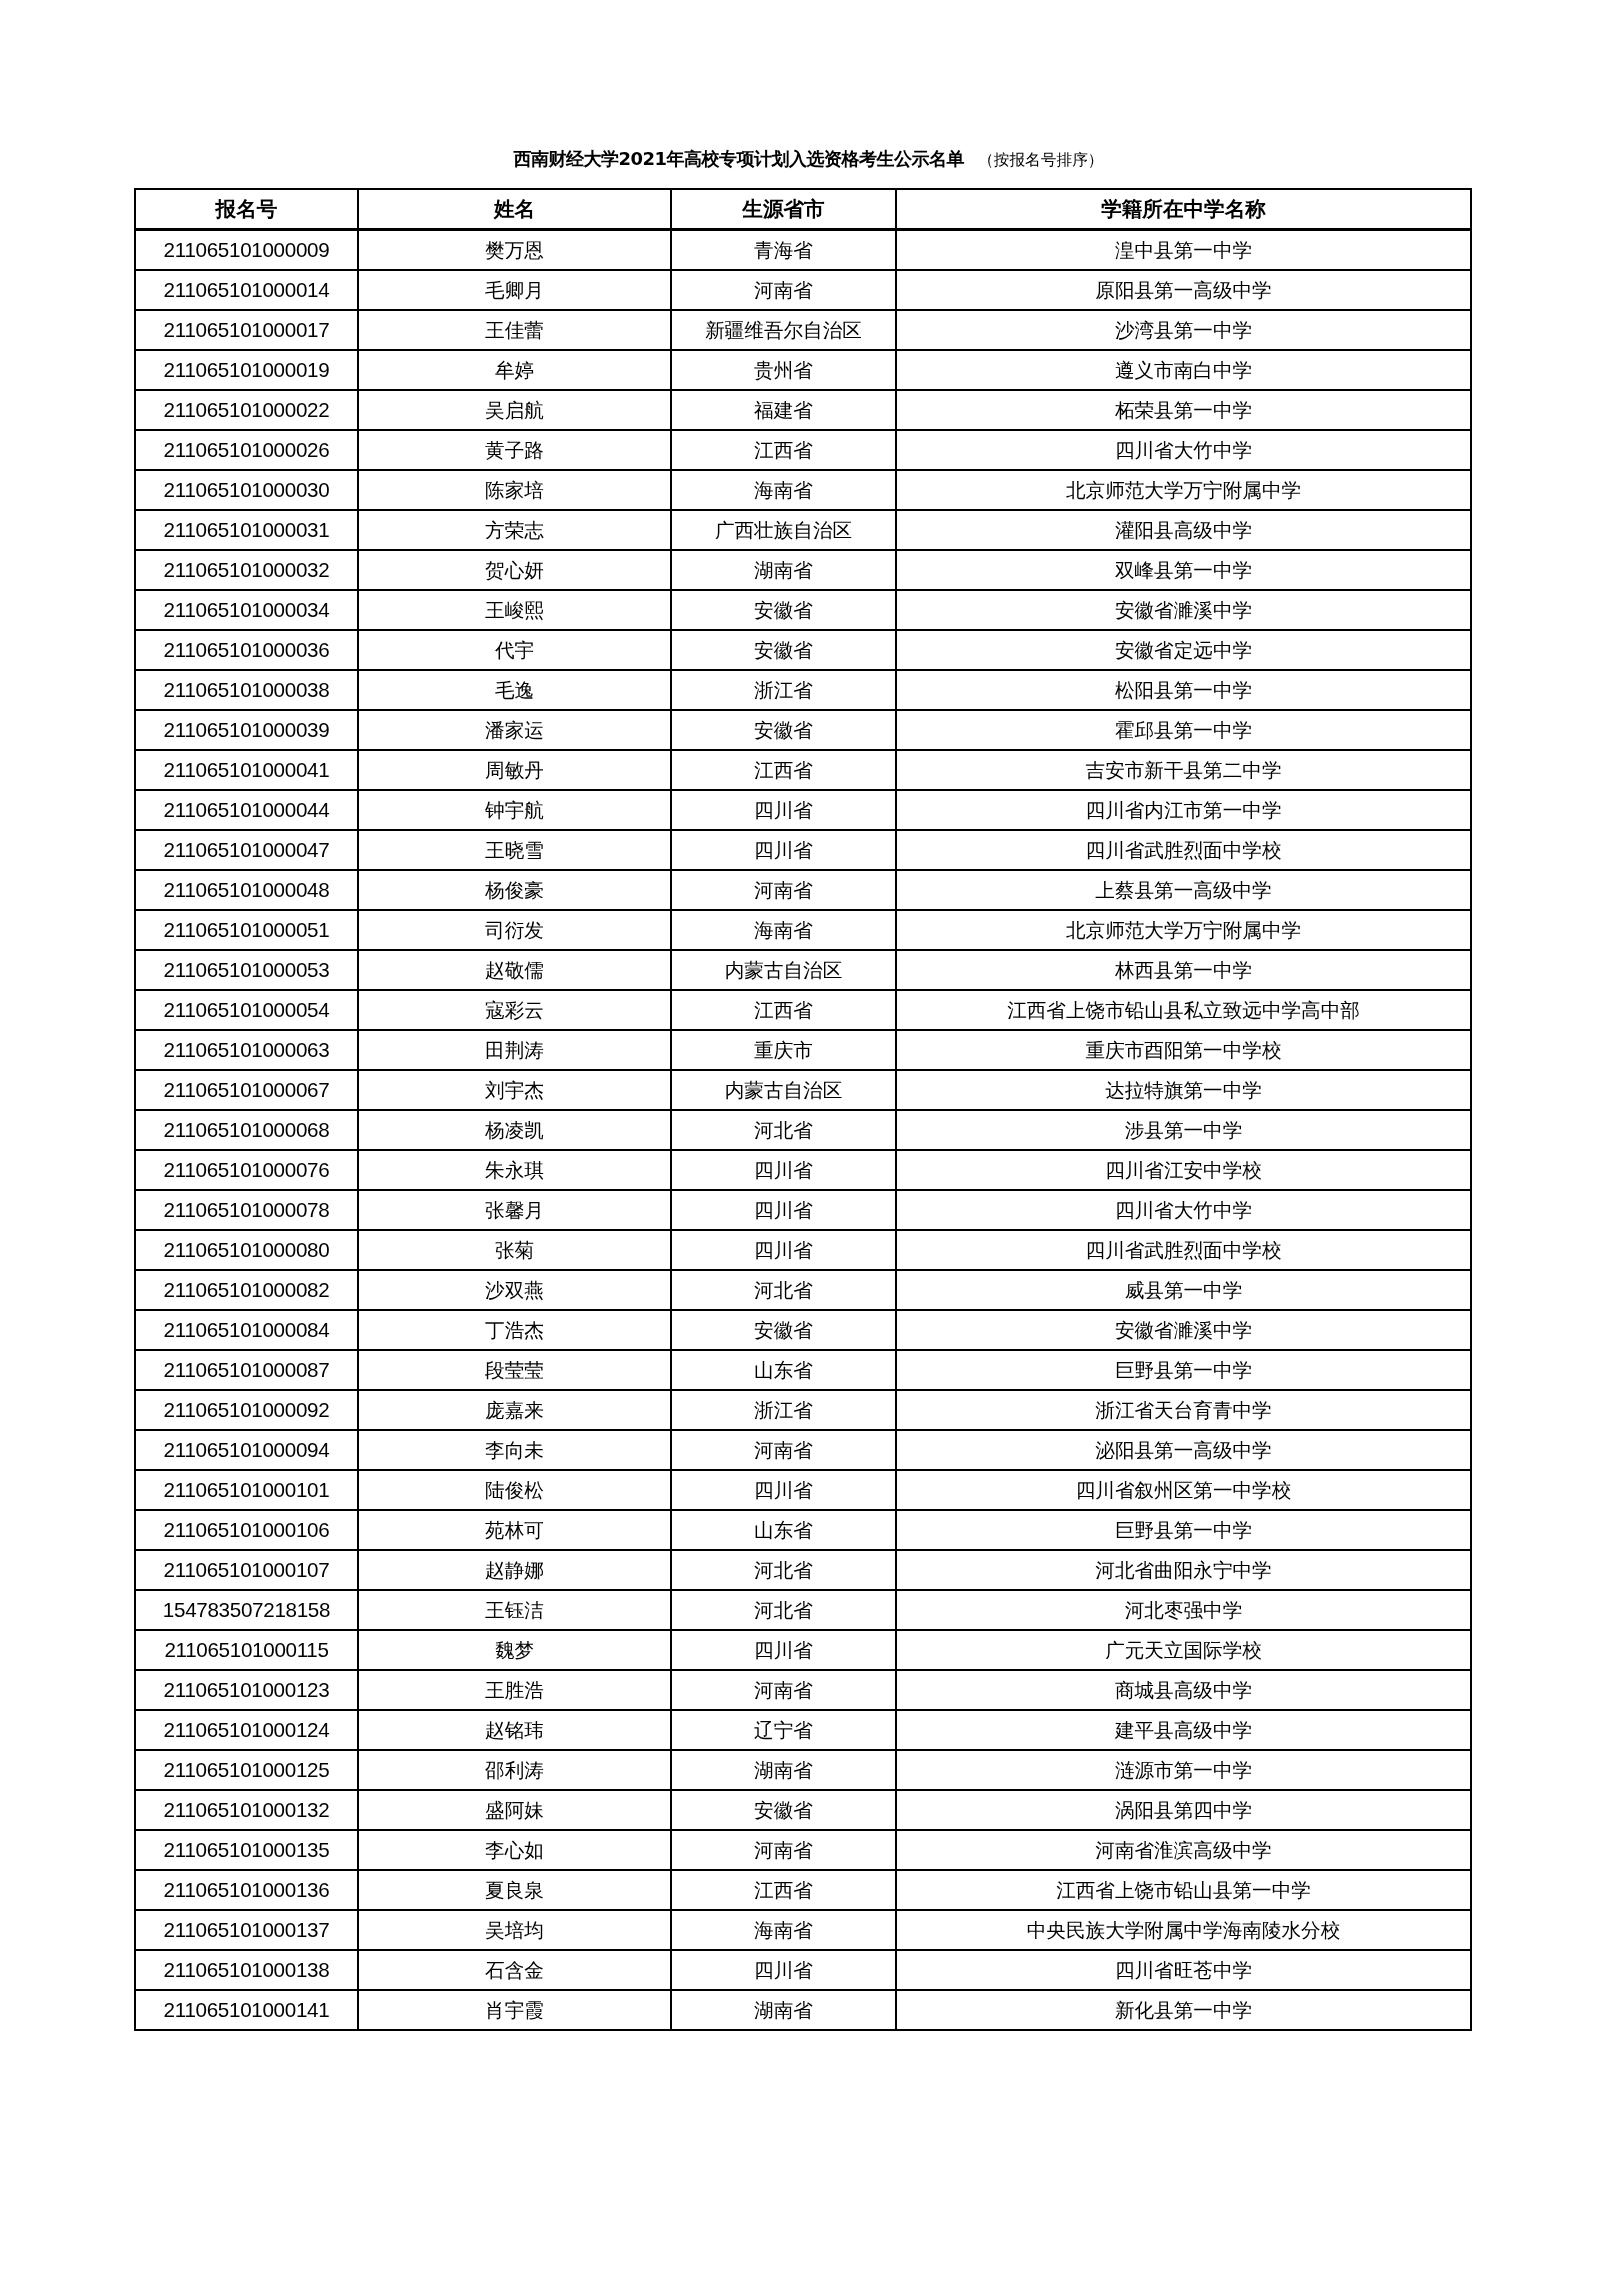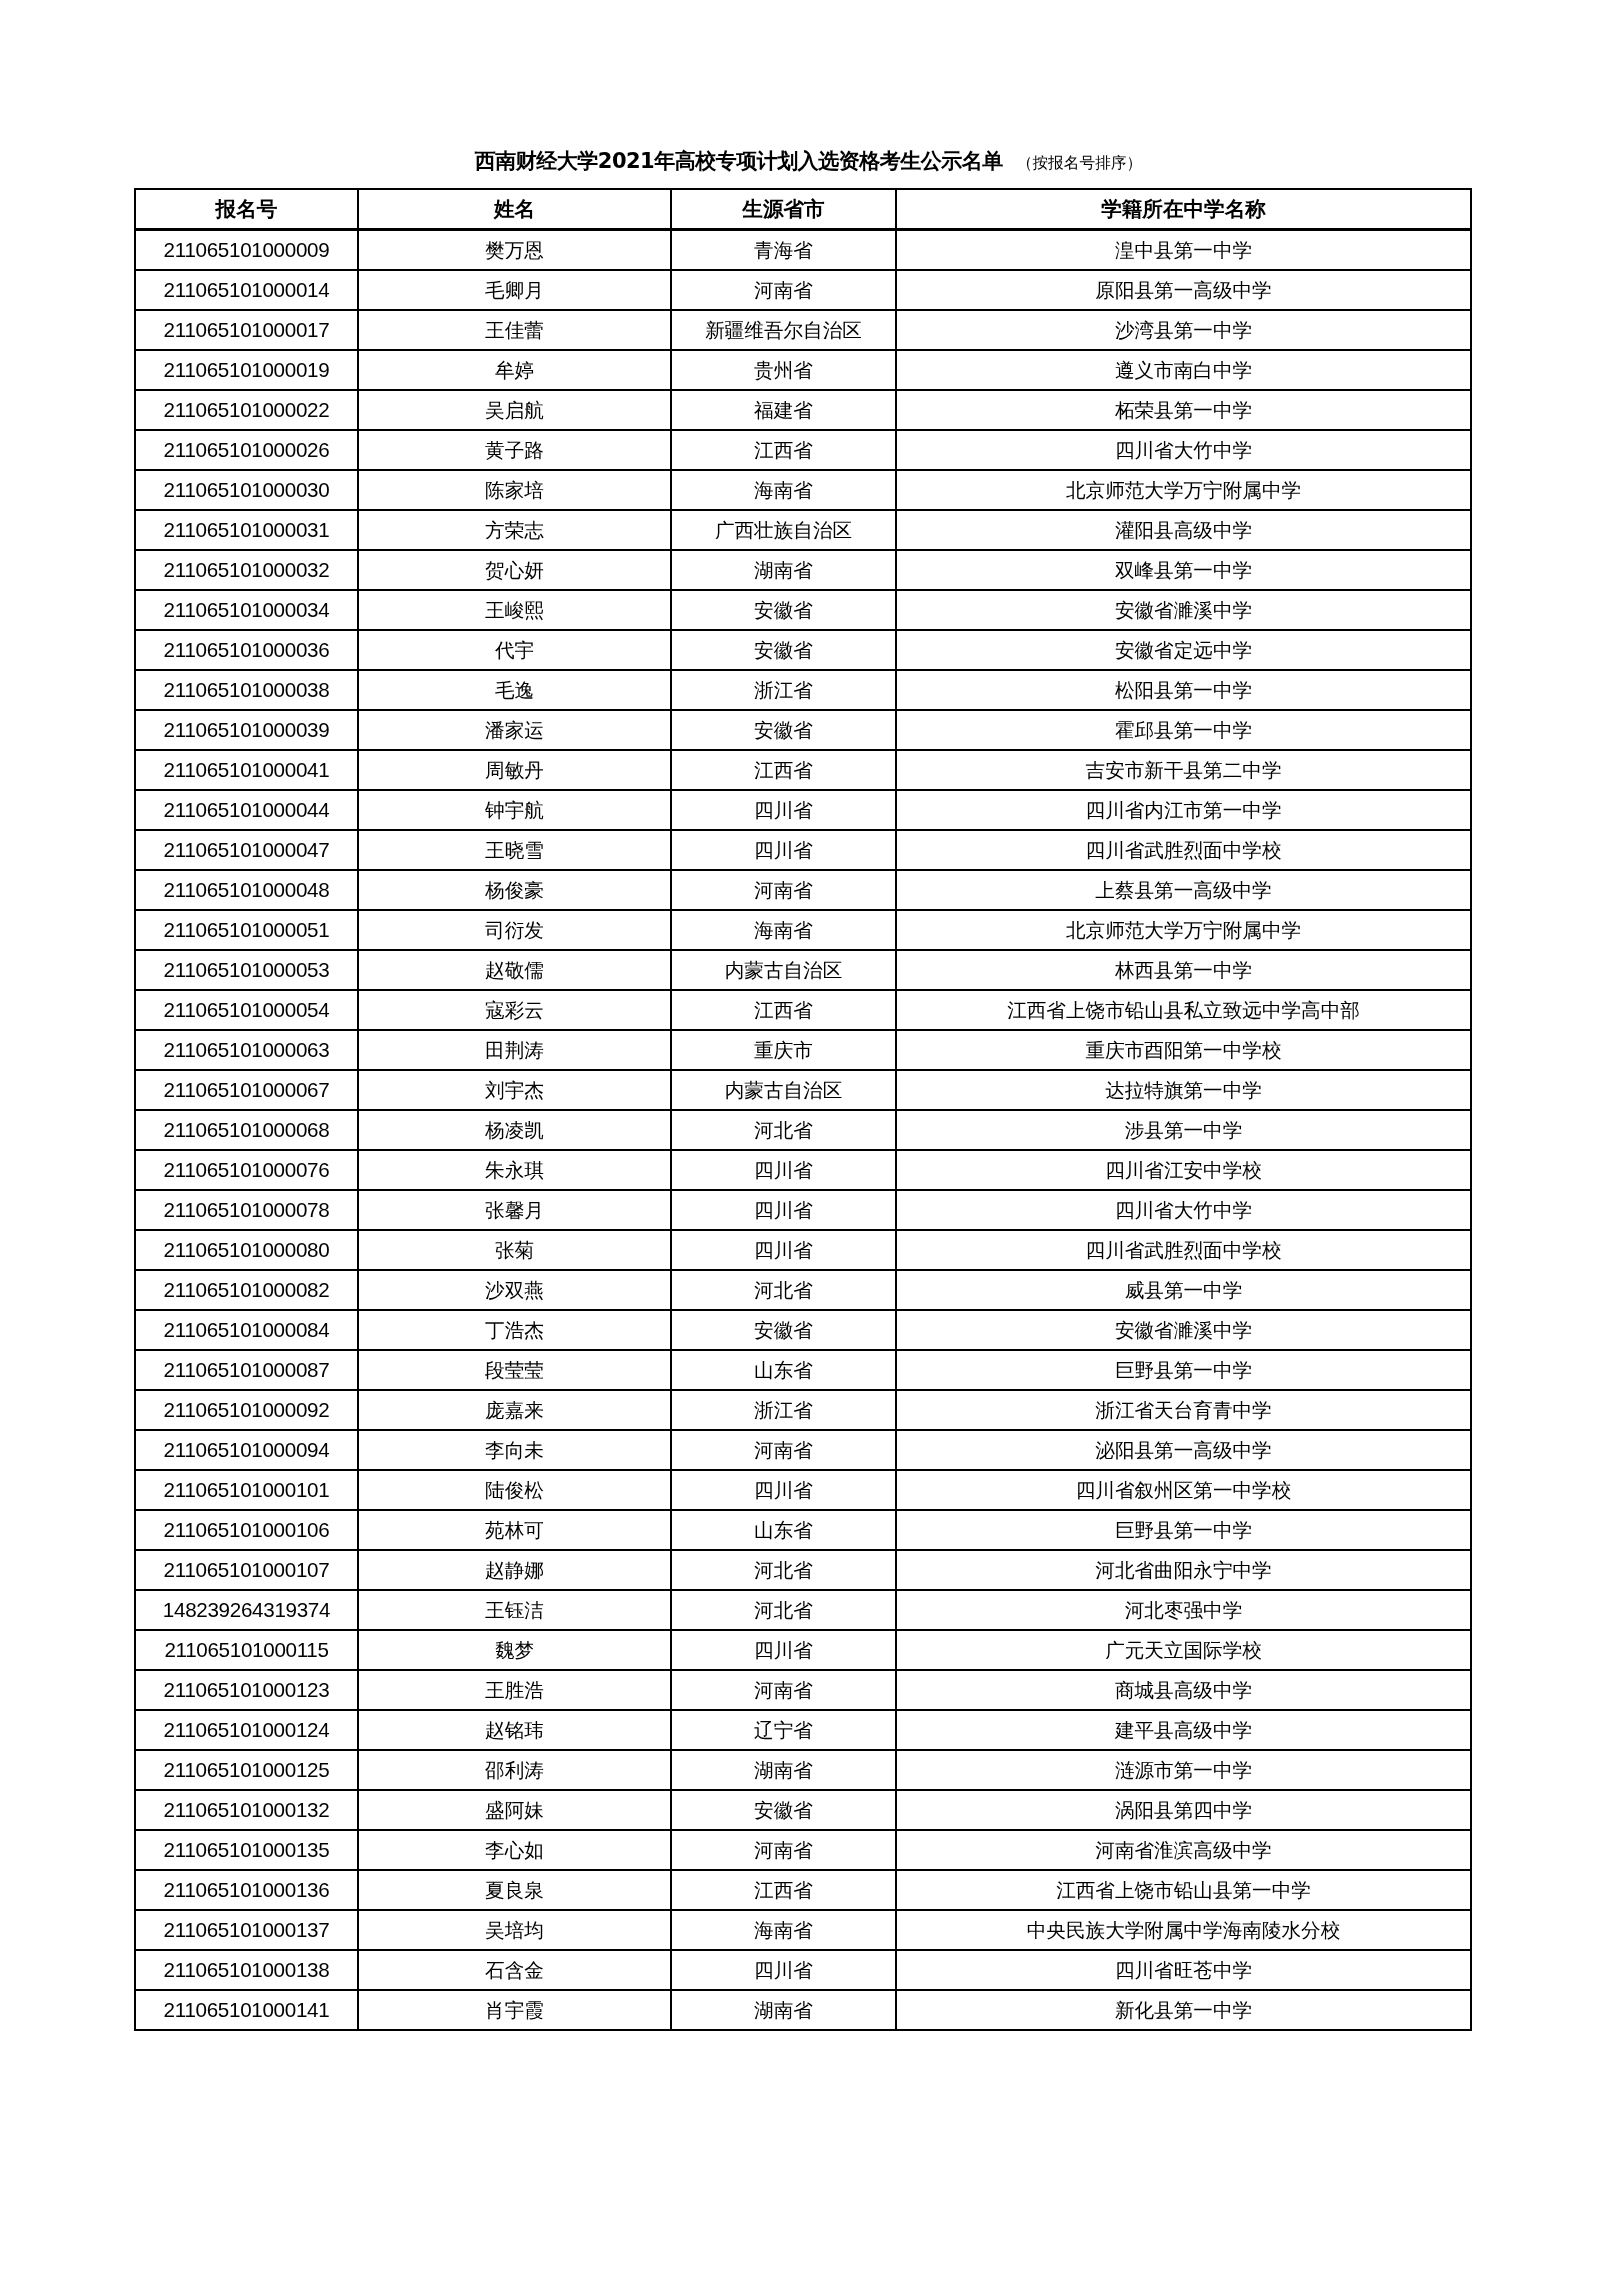--- a/index.html
+++ b/index.html
@@ -5,21 +5,21 @@
     html, body { margin: 0; padding: 0; background: #ffffff; }
     body {
       width: 1621px; height: 2292px; position: relative; overflow: hidden;
       font-family: "DejaVu Sans", "Liberation Sans", sans-serif; color: #000;
     }
     .title-wrap {
       position: absolute; left: 140px; top: 147px; width: 1337px; height: 39px;
       text-align: center; white-space: nowrap;
     }
     .title {
-      font-size: 21px; font-weight: bold; letter-spacing: -0.5px;
+      font-size: 18px; font-weight: bold; letter-spacing: -0.5px;
       display: inline-block; vertical-align: baseline;
     }
     .subtitle {
       font-size: 15.7px; margin-left: 14px; display: inline-block; vertical-align: baseline;
     }
     table.roster {
       position: absolute; left: 134px; top: 188px; width: 1337px;
       border-collapse: collapse; table-layout: fixed;
       border: 2.9px solid #000;
     }
@@ -261,21 +261,21 @@
         <td>山东省</td>
         <td>巨野县第一中学</td>
       </tr>
       <tr>
         <td class="id">211065101000107</td>
         <td>赵静娜</td>
         <td>河北省</td>
         <td>河北省曲阳永宁中学</td>
       </tr>
       <tr>
-        <td class="id">148239264319374</td>
+        <td class="id">154783507218158</td>
         <td>王钰洁</td>
         <td>河北省</td>
         <td>河北枣强中学</td>
       </tr>
       <tr>
         <td class="id">211065101000115</td>
         <td>魏梦</td>
         <td>四川省</td>
         <td>广元天立国际学校</td>
       </tr>

